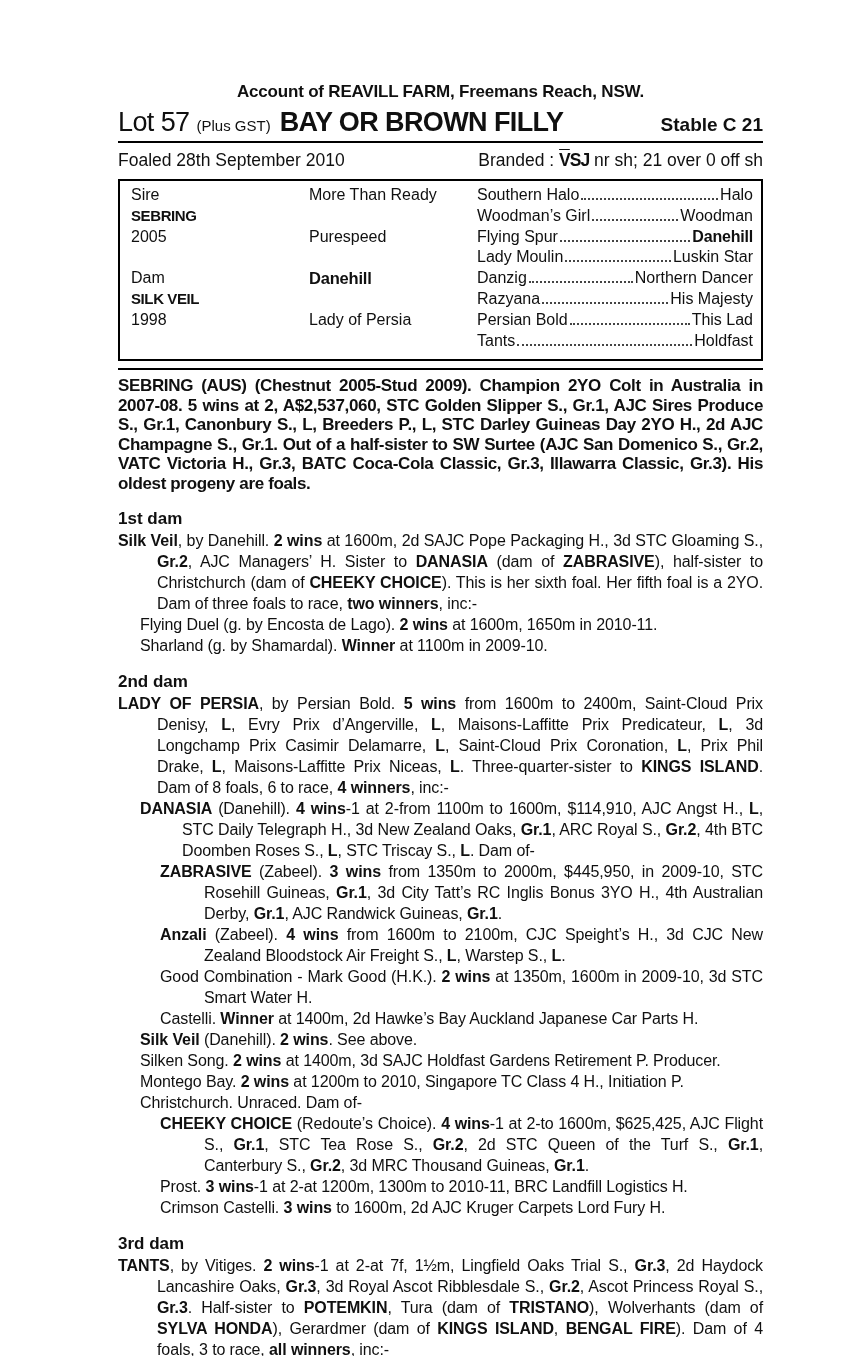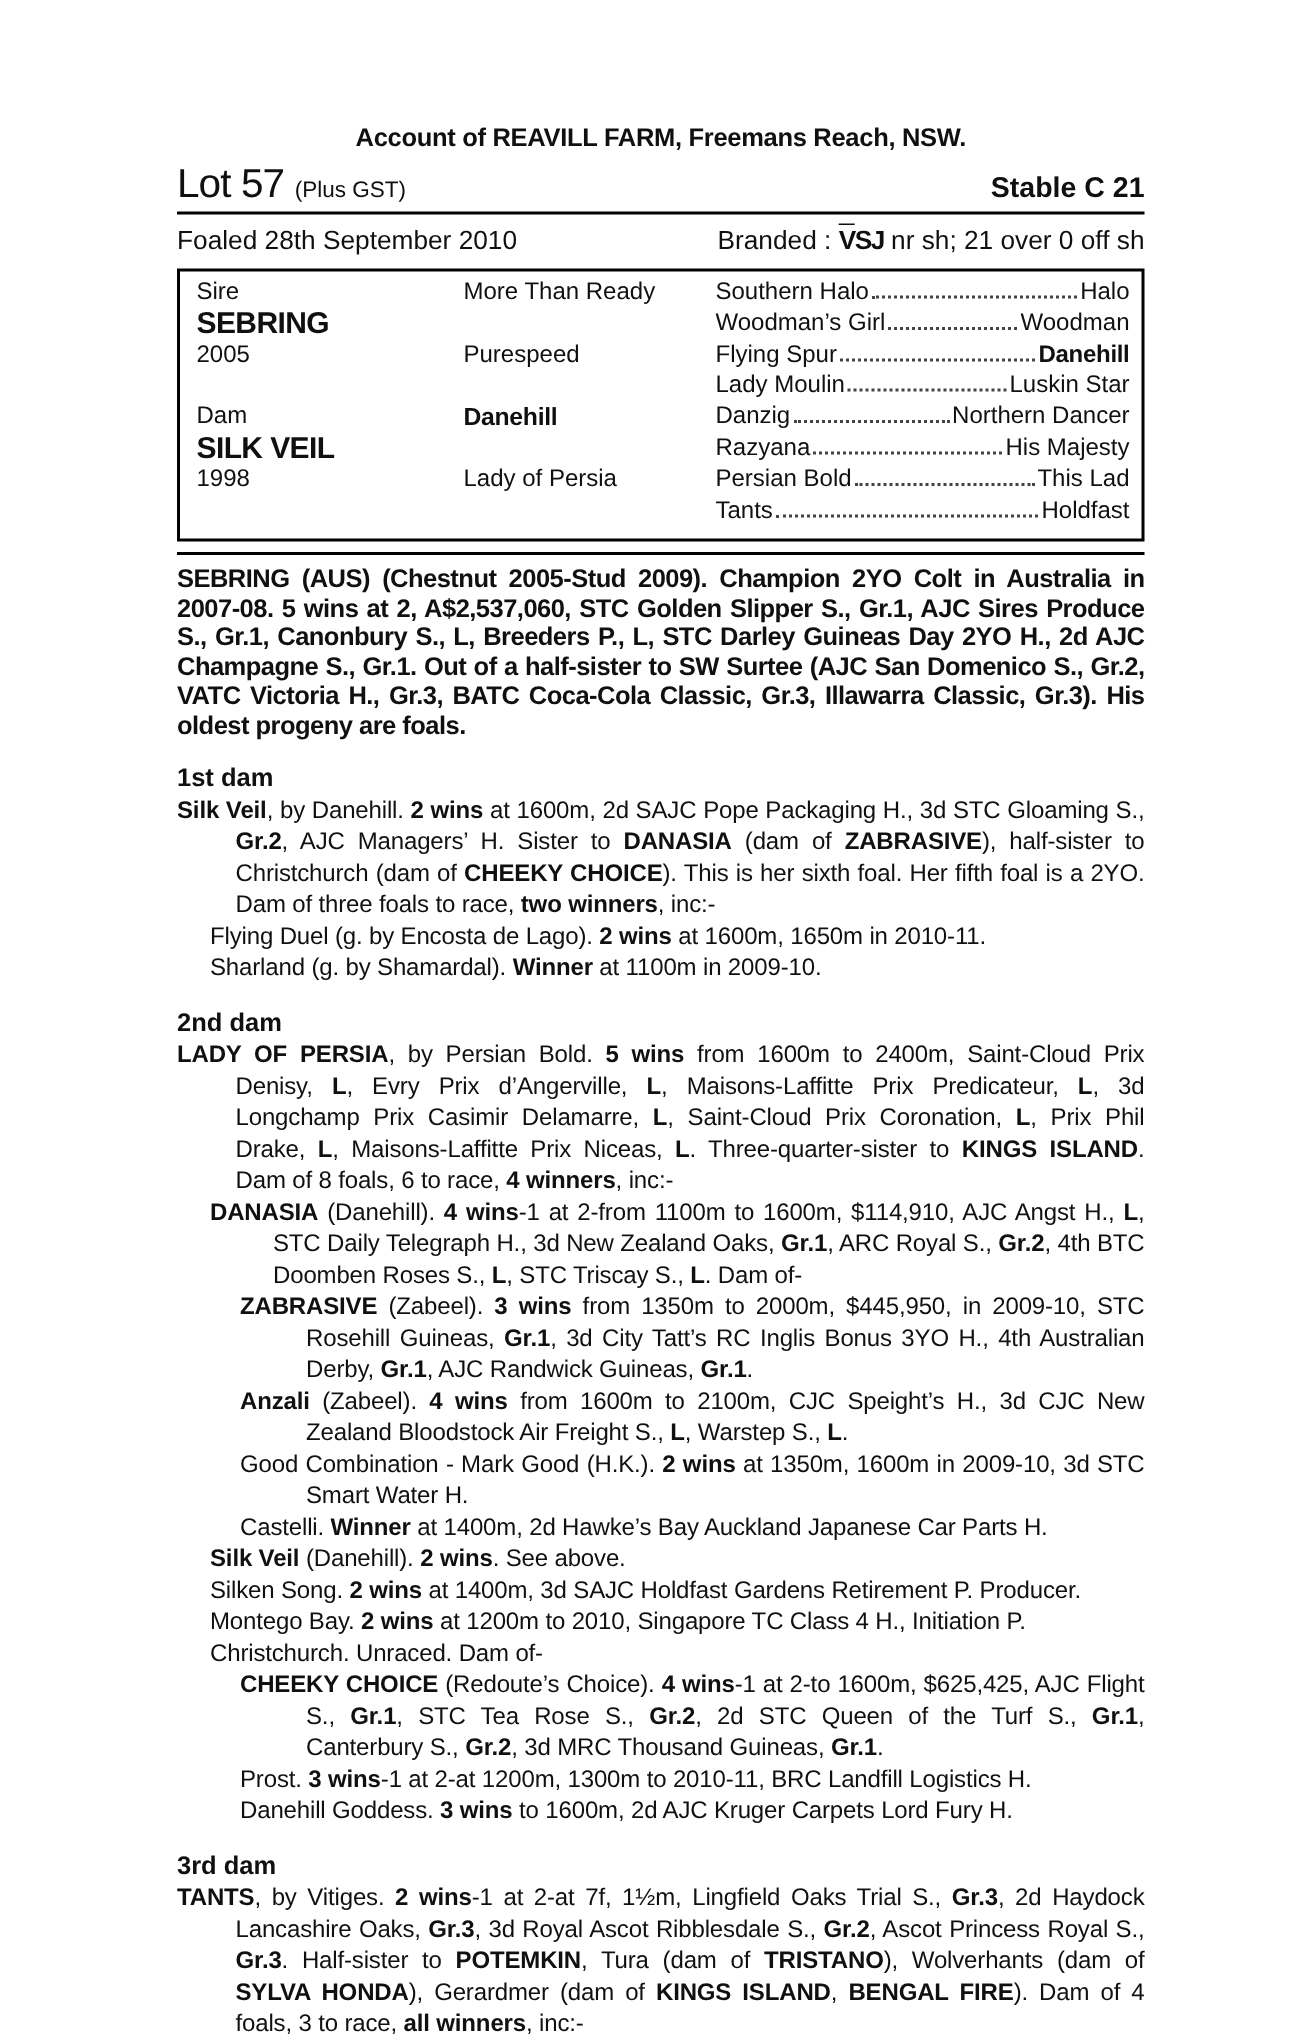--- a/index.html
+++ b/index.html
@@ -23,21 +23,21 @@
 
   .foaled-row { display:flex; justify-content:space-between; font-size:17.5px; margin-top:6px; line-height:22px; }
   .brand { font-weight:bold; letter-spacing:-1px; }
   .brand-over { text-decoration:overline; }
 
   .ped-box { border:2px solid #000; margin-top:8px; padding:4px 8px 8px 11px; display:flex; }
   .ped-col1 { width:178px; }
   .ped-col2 { width:168px; }
   .ped-col3 { flex:1; }
   .prow { height:20.8px; line-height:20.8px; font-size:16px; white-space:nowrap; }
-  .prow.pname { font-size:20px; font-weight:bold; letter-spacing:-0.4px; }
+  .prow.pname { font-size:15px; font-weight:bold; letter-spacing:-0.4px; }
   .prow.bold2 { font-weight:bold; font-size:16.5px; letter-spacing:-0.2px; }
   .leader-row { display:flex; align-items:baseline; }
   .lname { white-space:nowrap; }
   .rname { white-space:nowrap; }
   .rname.b { font-weight:bold; letter-spacing:-0.2px; }
   .dots { flex:1; border-bottom:2px dotted #444; margin:0 2px 4px 2px; min-width:10px; }
 
   .sire-para { margin-top:6px; font-weight:bold; font-size:17px; line-height:19.5px;
                text-align:justify; letter-spacing:-0.35px; }
 
@@ -51,20 +51,21 @@
 </head>
 <body>
 
 <div class="page">
 
   <div class="account">Account of REAVILL FARM, Freemans Reach, NSW.</div>
 
   <div class="lot-row">
     <span class="lot-label">Lot 57</span>
     <span class="gst">(Plus GST)</span>
+    <span class="lot-title">BAY OR BROWN FILLY</span>
     <span class="stable">Stable C 21</span>
   </div>
 
   <div class="rule"></div>
 
   <div class="foaled-row">
     <span>Foaled 28th September 2010</span>
     <span><span>Branded : </span><span class="brand"><span class="brand-over">V</span><span>SJ</span></span><span> nr sh; 21 over 0 off sh</span></span>
   </div>
 
@@ -148,18 +149,18 @@
       <div class="entry e2"><b>ZABRASIVE</b><span> (Zabeel). </span><b>3 wins</b><span> from 1350m to 2000m, $445,950, in 2009-10, STC Rosehill Guineas, </span><b>Gr.1</b><span>, 3d City Tatt’s RC Inglis Bonus 3YO H., 4th Australian Derby, </span><b>Gr.1</b><span>, AJC Randwick Guineas, </span><b>Gr.1</b><span>.</span></div>
       <div class="entry e2"><b>Anzali</b><span> (Zabeel). </span><b>4 wins</b><span> from 1600m to 2100m, CJC Speight’s H., 3d CJC New Zealand Bloodstock Air Freight S., </span><b>L</b><span>, Warstep S., </span><b>L</b><span>.</span></div>
       <div class="entry e2"><span>Good Combination - Mark Good (H.K.). </span><b>2 wins</b><span> at 1350m, 1600m in 2009-10, 3d STC Smart Water H.</span></div>
       <div class="entry e2"><span>Castelli. </span><b>Winner</b><span> at 1400m, 2d Hawke’s Bay Auckland Japanese Car Parts H.</span></div>
       <div class="entry e1"><b>Silk Veil</b><span> (Danehill). </span><b>2 wins</b><span>. See above.</span></div>
       <div class="entry e1"><span>Silken Song. </span><b>2 wins</b><span> at 1400m, 3d SAJC Holdfast Gardens Retirement P. Producer.</span></div>
       <div class="entry e1"><span>Montego Bay. </span><b>2 wins</b><span> at 1200m to 2010, Singapore TC Class 4 H., Initiation P.</span></div>
       <div class="entry e1"><span>Christchurch. Unraced. Dam of-</span></div>
       <div class="entry e2"><b>CHEEKY CHOICE</b><span> (Redoute’s Choice). </span><b>4 wins</b><span>-1 at 2-to 1600m, $625,425, AJC Flight S., </span><b>Gr.1</b><span>, STC Tea Rose S., </span><b>Gr.2</b><span>, 2d STC Queen of the Turf S., </span><b>Gr.1</b><span>, Canterbury S., </span><b>Gr.2</b><span>, 3d MRC Thousand Guineas, </span><b>Gr.1</b><span>.</span></div>
       <div class="entry e2"><span>Prost. </span><b>3 wins</b><span>-1 at 2-at 1200m, 1300m to 2010-11, BRC Landfill Logistics H.</span></div>
-      <div class="entry e2"><span>Danehill Goddess. </span><b>3 wins</b><span> to 1600m, 2d AJC Kruger Carpets Lord Fury H.</span></div>
+      <div class="entry e2"><span>Crimson Castelli. </span><b>3 wins</b><span> to 1600m, 2d AJC Kruger Carpets Lord Fury H.</span></div>
       <div class="dam-heading">3rd dam</div>
       <div class="entry e0"><b>TANTS</b><span>, by Vitiges. </span><b>2 wins</b><span>-1 at 2-at 7f, 1½m, Lingfield Oaks Trial S., </span><b>Gr.3</b><span>, 2d Haydock Lancashire Oaks, </span><b>Gr.3</b><span>, 3d Royal Ascot Ribblesdale S., </span><b>Gr.2</b><span>, Ascot Princess Royal S., </span><b>Gr.3</b><span>. Half-sister to </span><b>POTEMKIN</b><span>, Tura (dam of </span><b>TRISTANO</b><span>), Wolverhants (dam of </span><b>SYLVA HONDA</b><span>), Gerardmer (dam of </span><b>KINGS ISLAND</b><span>, </span><b>BENGAL FIRE</b><span>). Dam of 4 foals, 3 to race, </span><b>all winners</b><span>, inc:-</span></div>
     </div>
 
 </div>
 
 </body></html>

